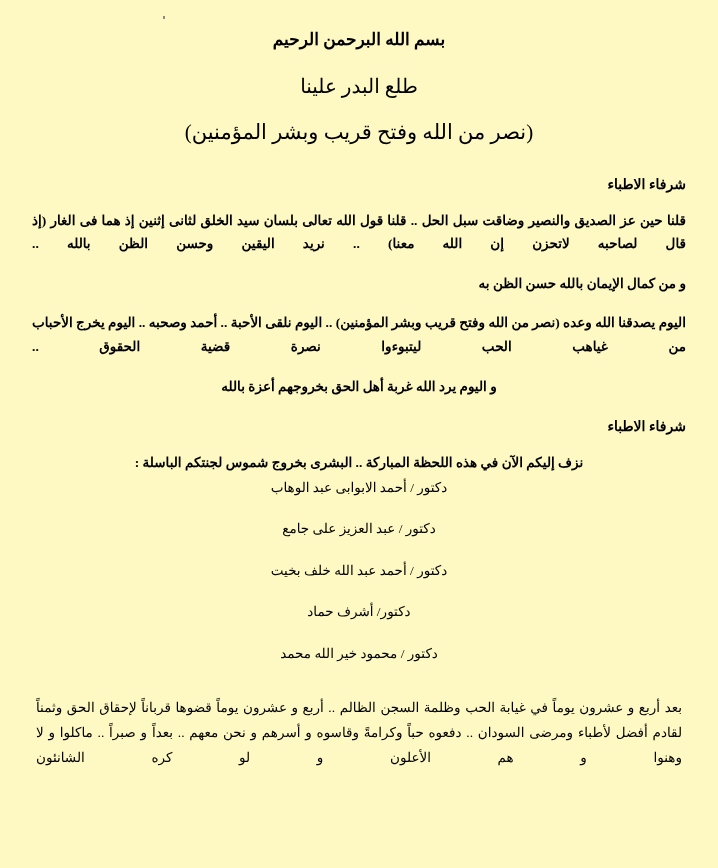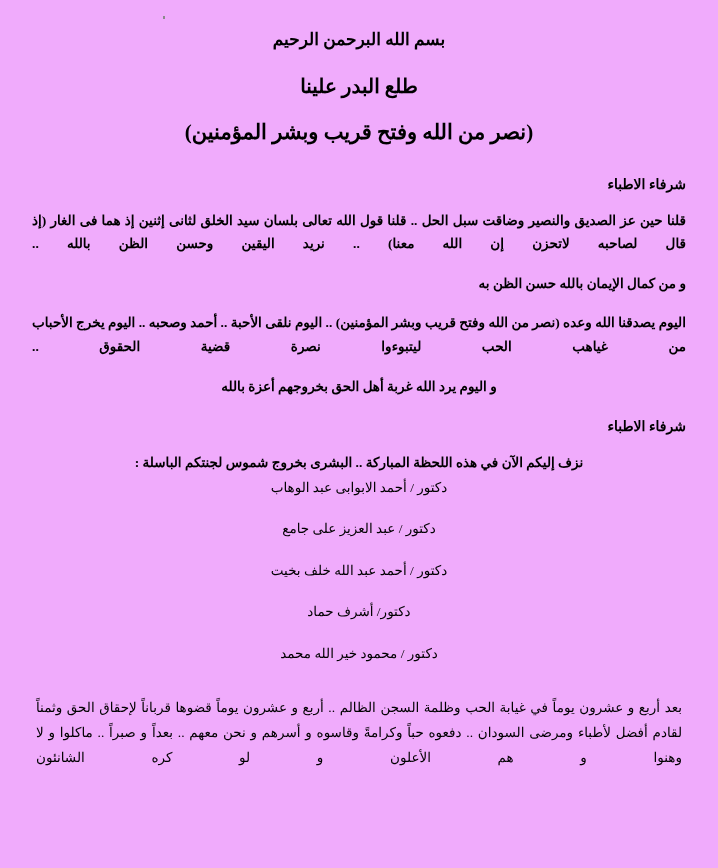--- a/index.html
+++ b/index.html
@@ -11,21 +11,21 @@
     width: 718px;
     height: 868px;
     font-family: "Liberation Serif", "DejaVu Serif", serif;
     color: #000000;
     direction: rtl;
   }
   .page {
     position: relative;
     width: 718px;
     height: 868px;
-    background: #f0abfc;
+    background: #fef9c3;
     box-sizing: border-box;
     padding: 18px 32px 10px 32px;
     overflow: hidden;
   }
   .speck {
     position: absolute;
     top: 16px;
     right: 553px;
     width: 2px;
     height: 3px;
@@ -36,28 +36,28 @@
     text-align: center;
     font-size: 17px;
     font-weight: 700;
     letter-spacing: 0.5px;
     margin: 12px 0 0 0;
     line-height: 1.2;
   }
   .title-2 {
     text-align: center;
     font-size: 20px;
-    font-weight: 700;
+    font-weight: 400;
     margin: 24px 0 0 0;
     line-height: 1.2;
   }
   .title-3 {
     text-align: center;
     font-size: 21px;
-    font-weight: 700;
+    font-weight: 400;
     margin: 22px 0 0 0;
     line-height: 1.2;
   }
   
   .section-head {
     font-size: 14px;
     font-weight: 700;
     text-align: right;
     margin: 30px 0 0 0;
   }

